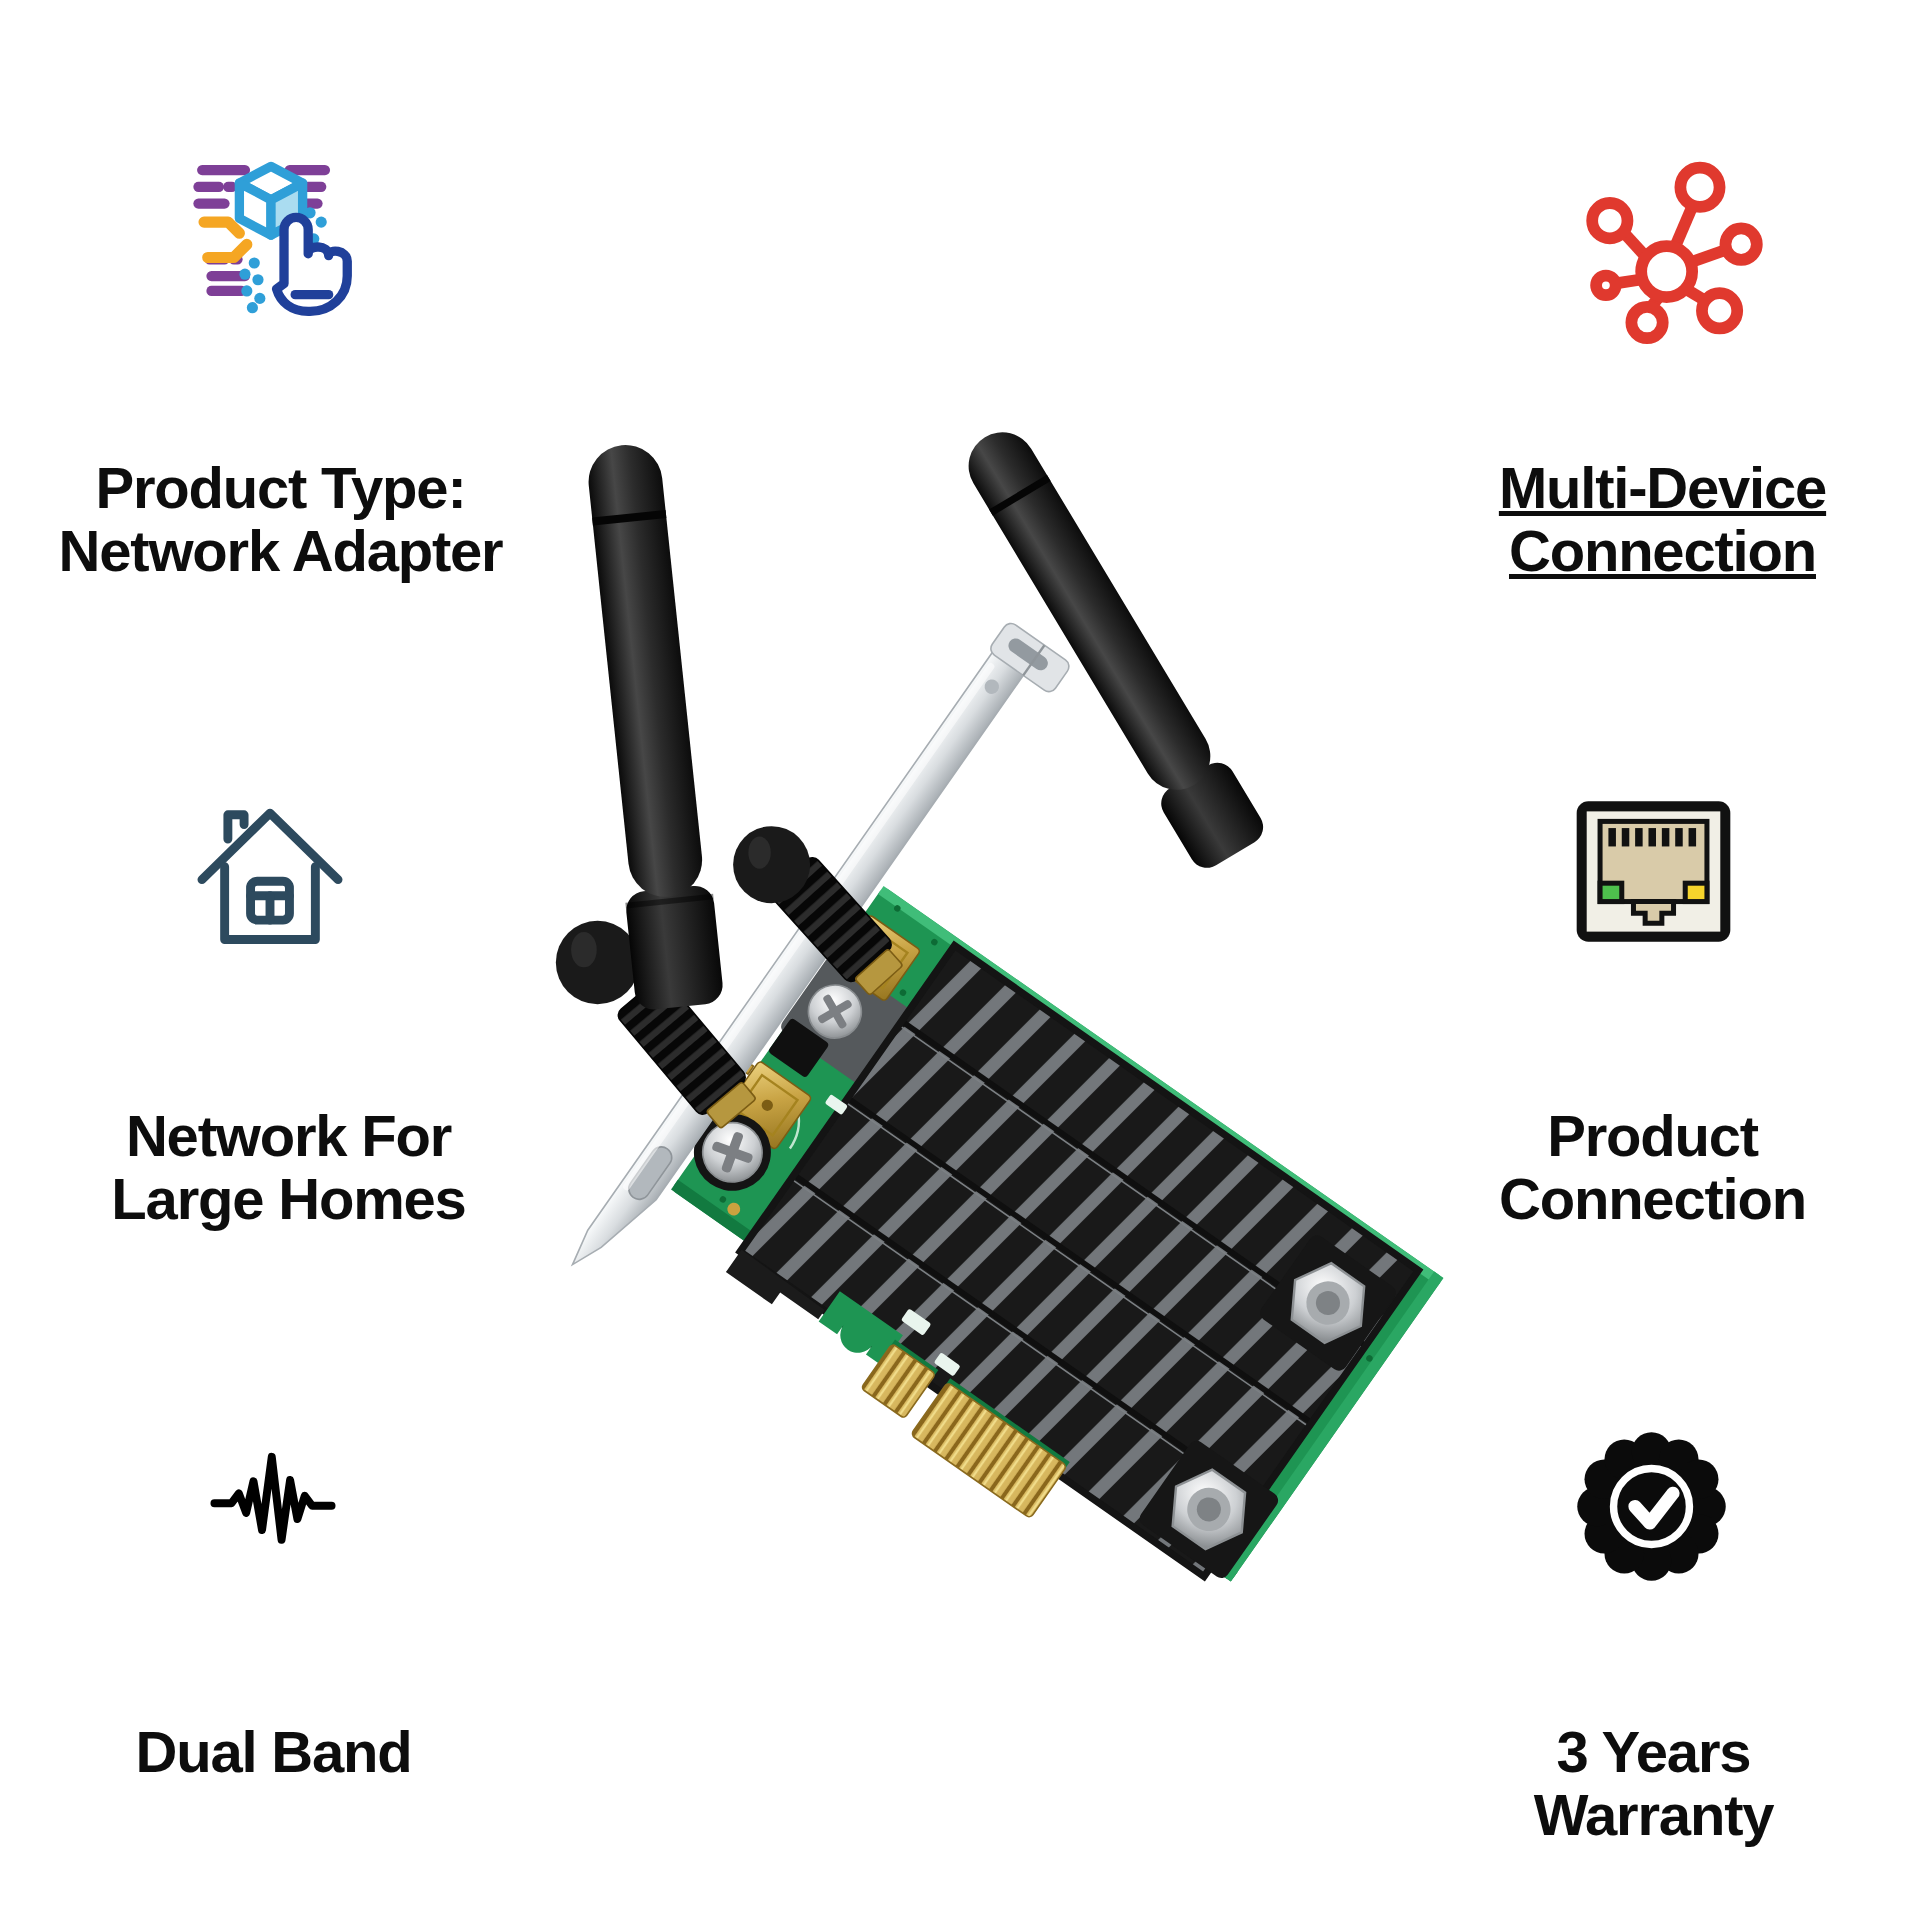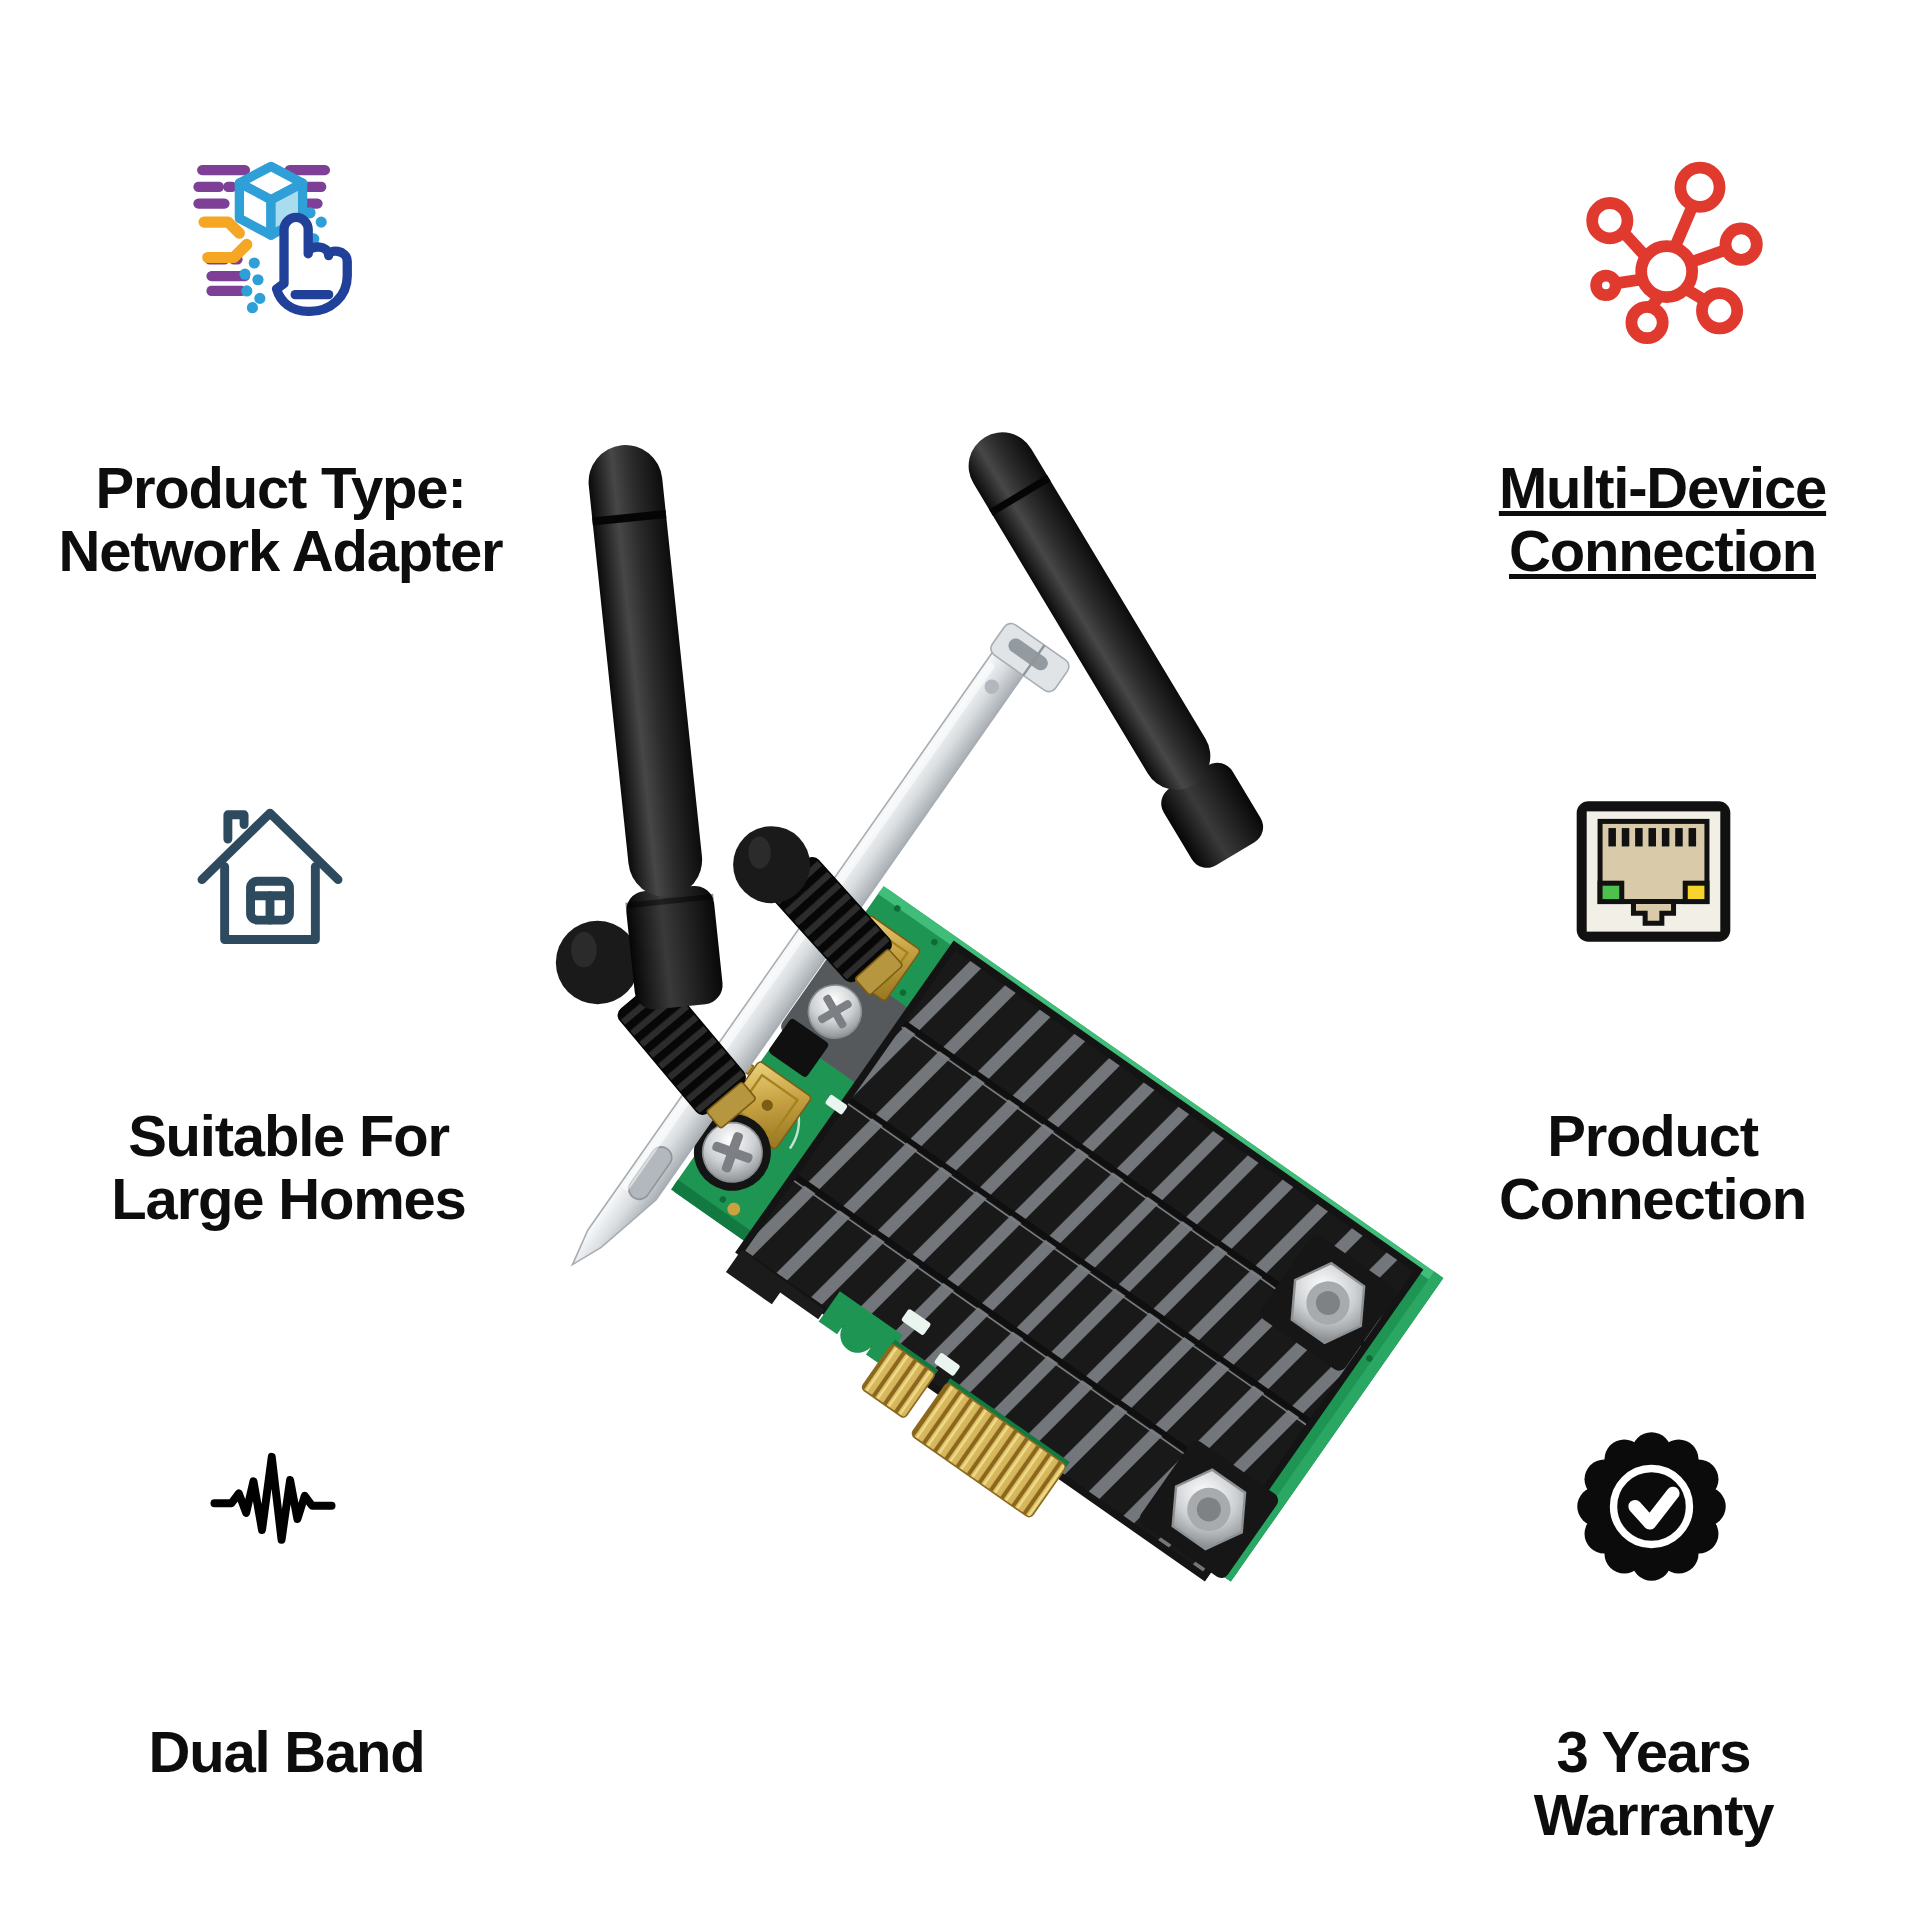--- a/index.html
+++ b/index.html
@@ -16,21 +16,21 @@
   #icon-multi-device{left:1574px;top:154px;width:201px;height:196px;}
   #icon-large-homes{left:189px;top:789px;width:162px;height:165px;}
   #icon-ethernet{left:1566px;top:788px;width:175px;height:167px;}
   #icon-dual-band{left:176px;top:1441px;width:194px;height:122px;}
   #icon-warranty{left:1569px;top:1424px;width:165px;height:165px;}
   
   #label-product-type{left:24px;top:457px;}
   #label-multi-device{left:1406px;top:457px;text-decoration:underline;}
   #label-large-homes{left:32px;top:1105px;}
   #label-ethernet{left:1396px;top:1105px;}
-  #label-dual-band{left:30px;top:1721px;}
+  #label-dual-band{left:17px;top:1721px;}
   #label-warranty{left:1397px;top:1721px;text-align:center;}
 </style>
 </head>
 <body>
 
 <div class="canvas">
 
   <svg class="product-svg" viewBox="0 0 2400 2400" aria-hidden="true">
     <defs>
       <linearGradient id="antT" x1="0" y1="0" x2="1" y2="0">
@@ -303,21 +303,21 @@
         <g stroke="#2d4a5e" stroke-width="5.5" fill="none" stroke-linecap="round" stroke-linejoin="round">
           <polyline points="8,55 50,14 92,55"></polyline>
           <polyline points="24,30 24,15 34,15 34,21"></polyline>
           <polyline points="22,47 22,92 78,92 78,47"></polyline>
           <rect x="38" y="56" width="24" height="24" rx="4"></rect>
           <line x1="38" y1="65" x2="62" y2="65"></line>
           <line x1="50" y1="65" x2="50" y2="80"></line>
         </g>
       </svg>
     </div>
-    <div class="label" id="label-large-homes">Suitable For
+    <div class="label" id="label-large-homes">Network For
 Large Homes</div>
   </div>
 
   <div>
     <div class="icon" id="icon-ethernet">
       <svg viewBox="0 0 100 100">
         <rect x="4" y="8" width="92" height="84" rx="7" fill="#111111"></rect>
         <rect x="10" y="14" width="80" height="72" fill="#f1efe6"></rect>
         <rect x="18" y="20" width="64" height="48" fill="#d9cba9" stroke="#111111" stroke-width="3"></rect>
         <g fill="#111111">

